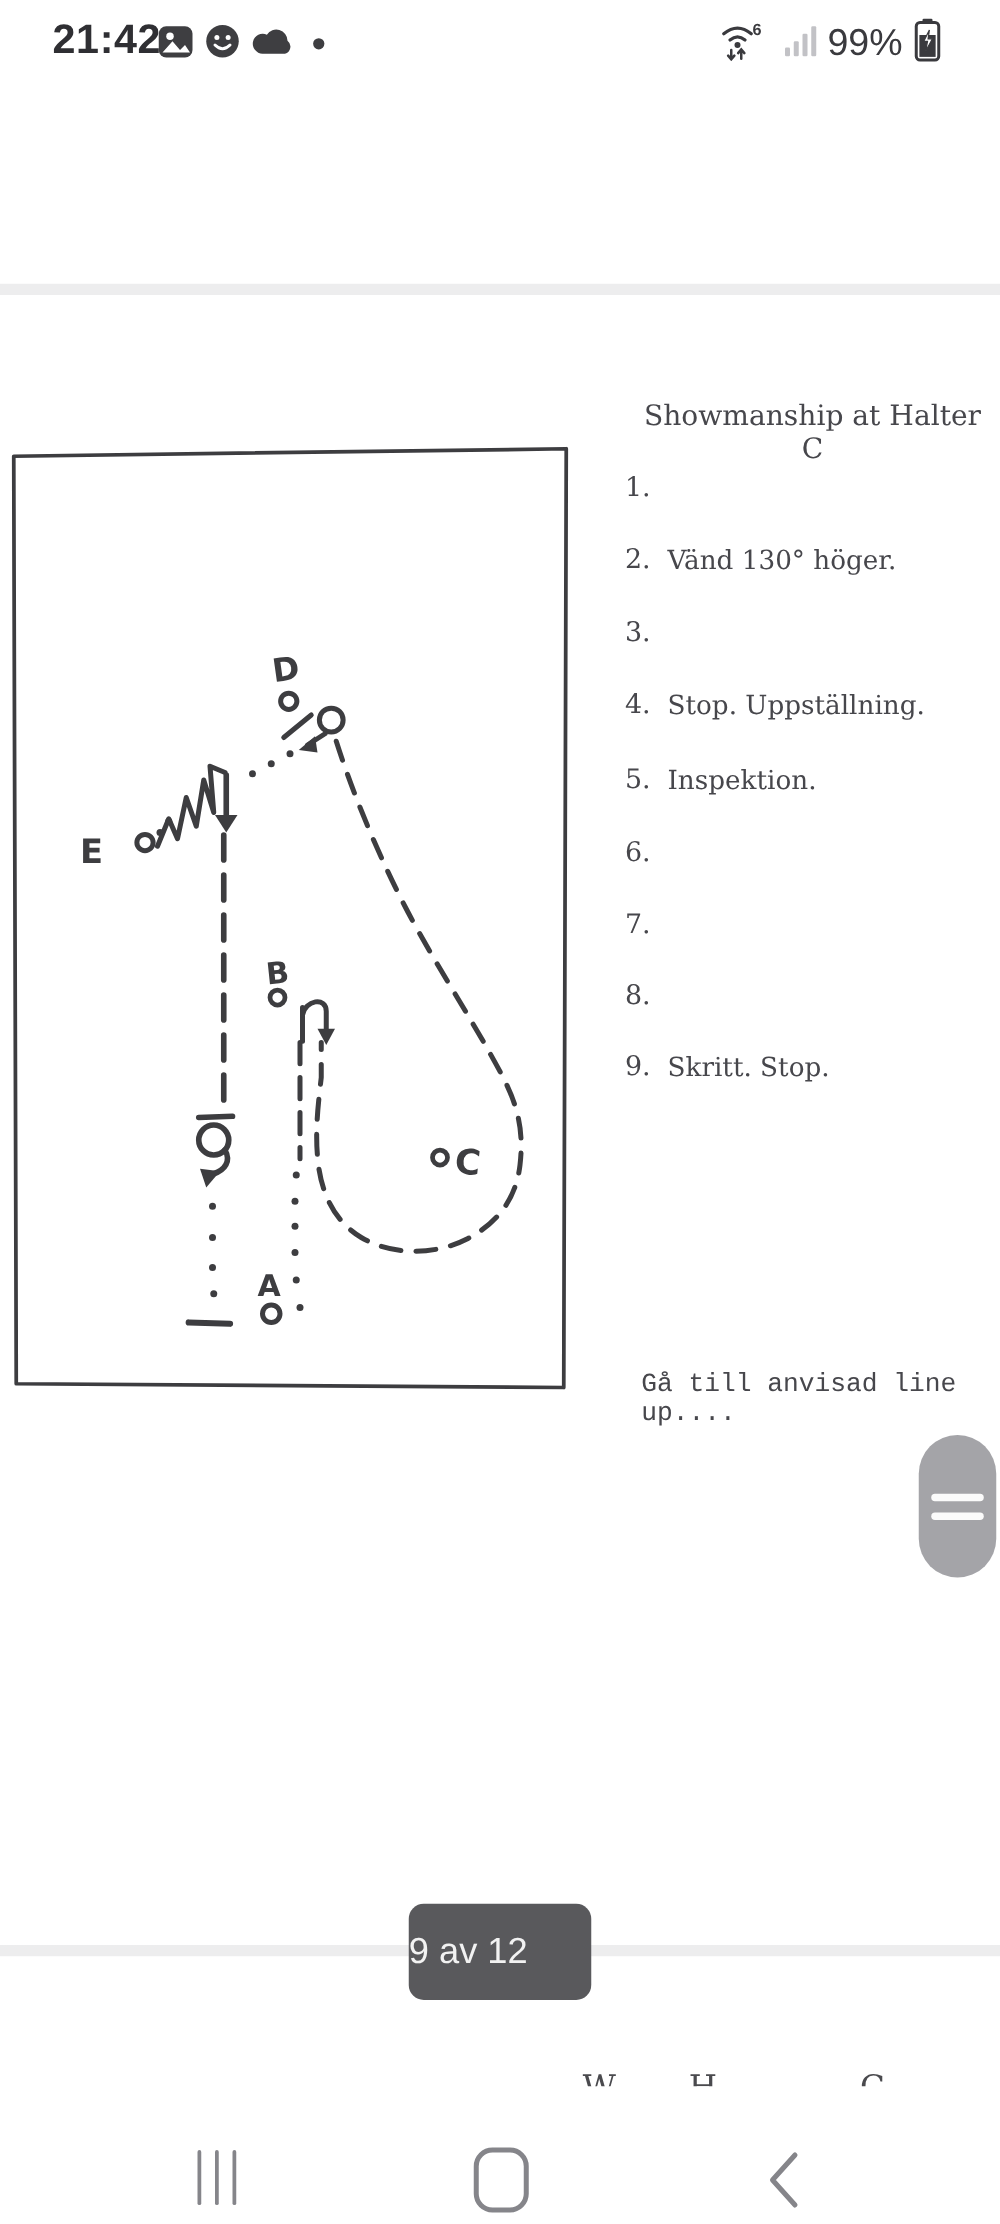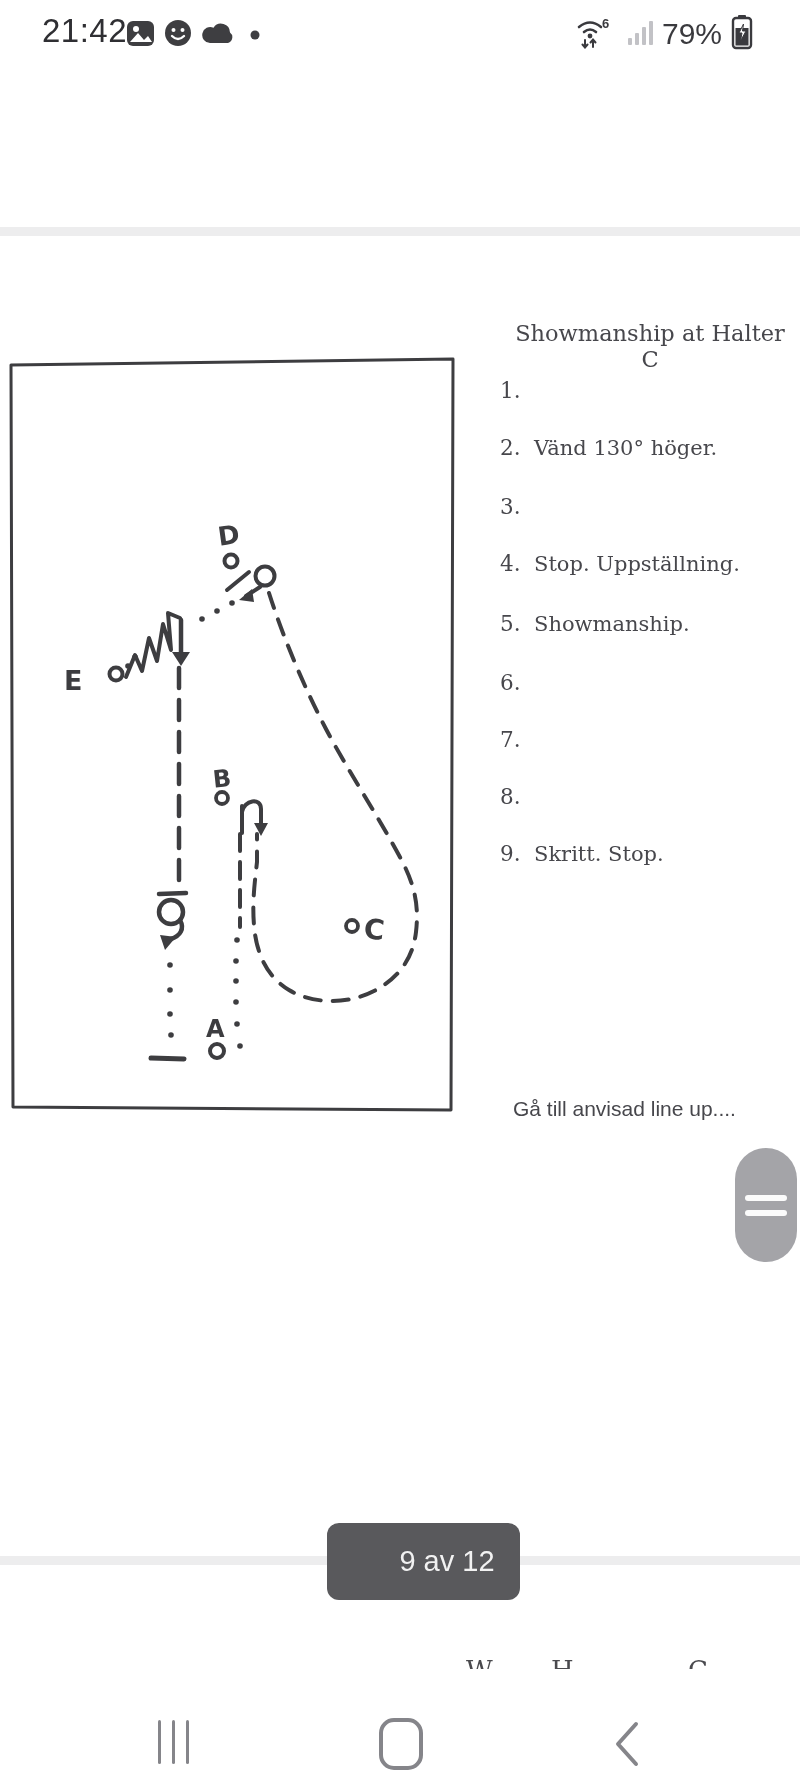--- a/index.html
+++ b/index.html
@@ -2,47 +2,47 @@
 <html><head>
 <meta charset="utf-8">
 <style>
   html,body{margin:0;padding:0;}
   body{
     width:800px;height:1779px;position:relative;background:#ffffff;
     font-family:"Liberation Sans",sans-serif;overflow:hidden;
   }
   
   .status-bar{position:absolute;left:0;top:0;width:800px;height:62px;background:#fff;}
-  .sb-time{position:absolute;left:42px;top:12px;font-size:33px;color:#2f2f33;letter-spacing:0.5px;}
+  .sb-time{position:absolute;left:42px;top:12px;font-size:33px;color:#2f2f33;letter-spacing:0.5px;font-weight:bold;}
   .sb-icons{position:absolute;left:126px;top:19px;display:flex;align-items:center;gap:9px;}
   .sb-right{position:absolute;right:46px;top:14px;display:flex;align-items:center;gap:8px;}
   .sb-percent{font-size:30px;color:#3a3a3e;}
   
   .page-sep{position:absolute;left:0;width:800px;height:9px;background:#ededee;}
   .sep-top{top:227px;}
   .sep-bottom{top:1556px;}
   
   .doc-title{
     position:absolute;left:510px;top:320px;width:280px;
     font-family:"DejaVu Serif",serif;font-size:22.5px;color:#47474c;text-align:center;
   }
   .steps{position:absolute;left:500px;top:378px;width:292px;}
   .step{display:flex;margin-bottom:32px;}
   .step-num{width:34px;flex:none;font-family:"DejaVu Serif",serif;font-size:21.5px;color:#47474c;}
   .step-text{font-family:"DejaVu Serif",serif;font-size:21px;line-height:27.3px;color:#47474c;white-space:pre;}
   .closing-note{
     position:absolute;left:513px;top:1097px;
-    font-family:Liberation Sans, sans-serif;font-size:21px;color:#47474c;
+    font-family:Liberation Mono, monospace;font-size:21px;color:#47474c;
   }
   
   .diagram-svg{position:absolute;left:8px;top:357px;}
   
   .page-pill{
     position:absolute;left:327px;top:1523px;width:146px;height:77px;
-    background:#59595c;border-radius:12px;display:flex;align-items:center;justify-content:center;padding-left:47px;
+    background:#59595c;border-radius:12px;display:flex;align-items:center;justify-content:flex-start;
   }
   .page-pill span{color:#f2f2f2;font-size:29px;}
   
   .scroll-handle{
     position:absolute;left:735px;top:1148px;width:62px;height:114px;
     background:#a4a4a8;border-radius:31px;
   }
   .scroll-handle .bar{position:absolute;left:10px;width:42px;height:6px;background:#fbfbfb;border-radius:3px;}
   .bar1{top:47px;} .bar2{top:62px;}
   
@@ -104,21 +104,21 @@
       </svg>
     </span>
     <span>
       <svg width="27" height="28" viewBox="0 0 27 28">
         <rect x="1" y="20" width="4" height="7" rx="1" fill="#c2c2c6"></rect>
         <rect x="8" y="15" width="4" height="12" rx="1" fill="#c2c2c6"></rect>
         <rect x="15" y="9" width="4" height="18" rx="1" fill="#c2c2c6"></rect>
         <rect x="22" y="3" width="4" height="24" rx="1" fill="#c2c2c6"></rect>
       </svg>
     </span>
-    <span class="sb-percent">79%</span>
+    <span class="sb-percent">99%</span>
     <span>
       <svg width="24" height="36" viewBox="0 0 24 36">
         <rect x="8" y="1" width="8" height="3" rx="1" fill="#3a3a3e"></rect>
         <rect x="3" y="4" width="18" height="30" rx="3" fill="none" stroke="#3a3a3e" stroke-width="2.4"></rect>
         <rect x="5.5" y="14" width="13" height="17.5" fill="#3a3a3e"></rect>
         <path d="M13.5 10 L9 19 h3 l-1.5 8 L16 17 h-3.5 Z" fill="#fff" stroke="#3a3a3e" stroke-width="1"></path>
       </svg>
     </span>
   </div>
 </div>
@@ -213,21 +213,21 @@
     </div>
     <div class="step">
       <span class="step-num">3.</span>
     </div>
     <div class="step">
       <span class="step-num">4.</span>
       <span class="step-text">Stop. Uppställning.</span>
     </div>
     <div class="step">
       <span class="step-num">5.</span>
-      <span class="step-text">Showmanship.</span>
+      <span class="step-text">Inspektion.</span>
     </div>
     <div class="step">
       <span class="step-num">6.</span>
     </div>
     <div class="step">
       <span class="step-num">7.</span>
     </div>
     <div class="step">
       <span class="step-num">8.</span>
     </div>

